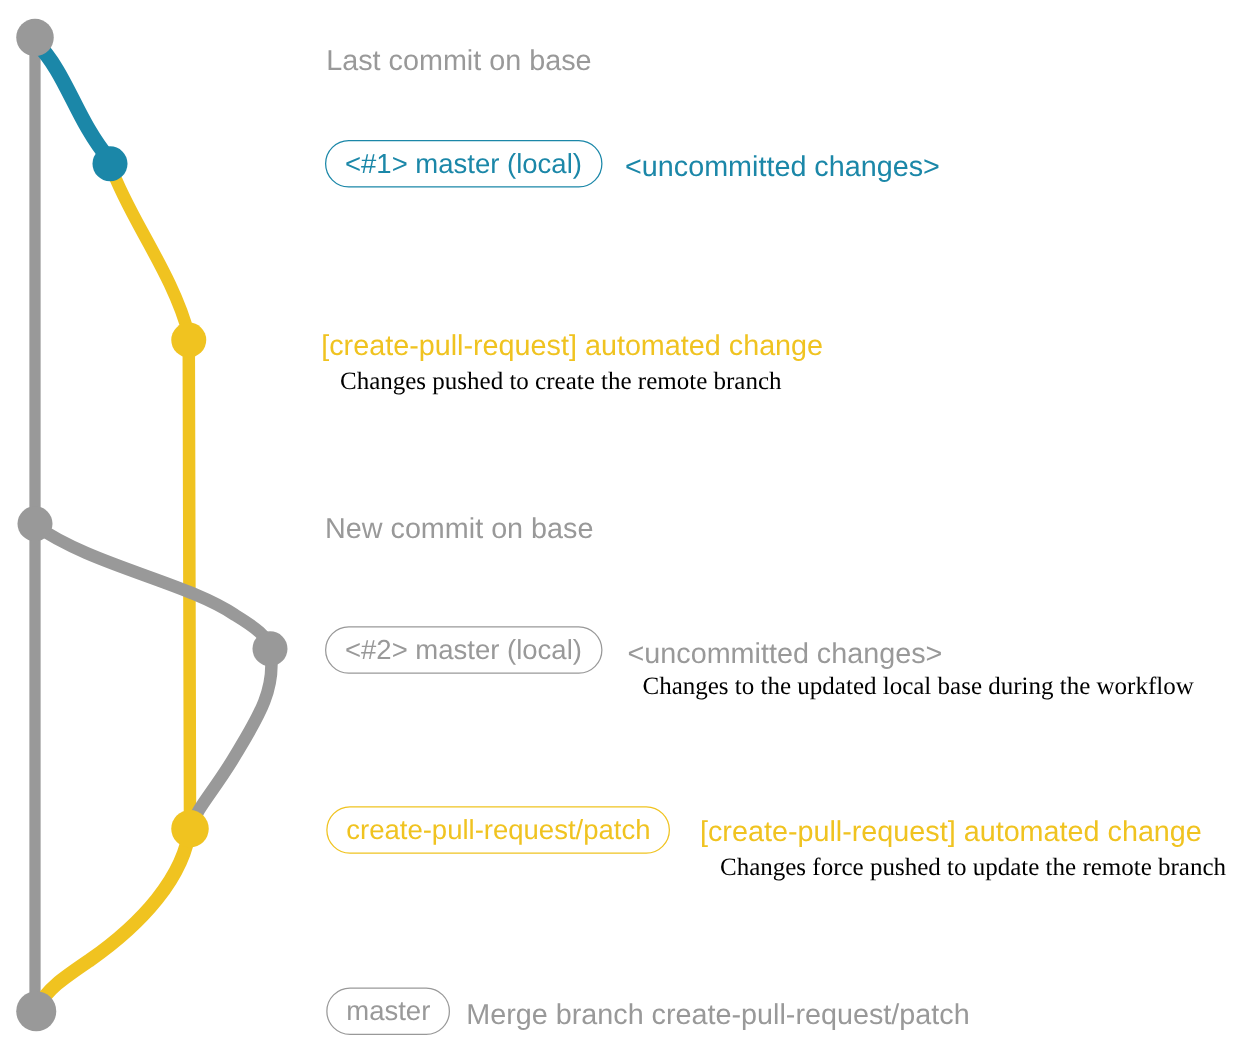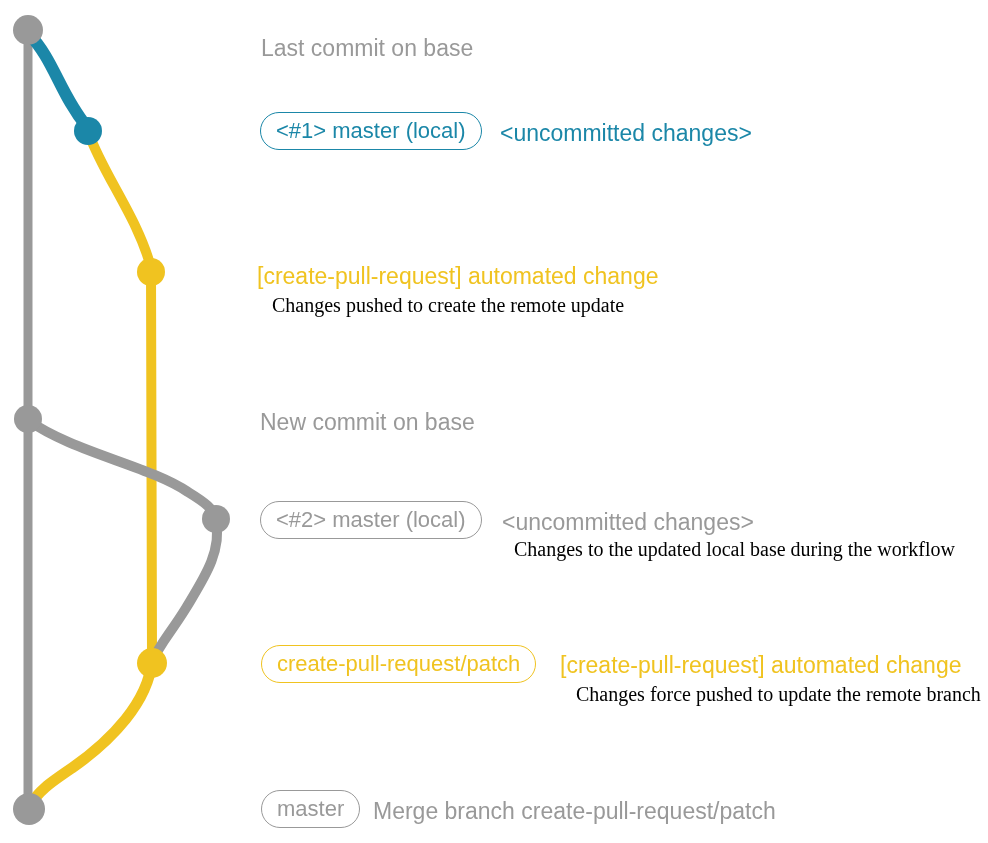--- a/index.html
+++ b/index.html
@@ -79,21 +79,21 @@
   </svg>
 
   <div class="abs heading c-gray" style="left:261px;top:19px;margin-top:16px;">Last commit on base</div>
 
   <div class="abs branch-pill pill-teal" style="left:260px;top:112px;">
     <span>&lt;#1&gt; master (local)</span>
   </div>
   <div class="abs heading c-teal" style="left:500px;top:120px;">&lt;uncommitted changes&gt;</div>
 
   <div class="abs heading c-yellow" style="left:257px;top:263px;">[create-pull-request] automated change</div>
-  <div class="abs desc" style="left:272px;top:294px;">Changes pushed to create the remote update</div>
+  <div class="abs desc" style="left:272px;top:294px;">Changes pushed to create the remote branch</div>
 
   <div class="abs heading c-gray" style="left:260px;top:409px;">New commit on base</div>
 
   <div class="abs branch-pill pill-gray" style="left:260px;top:501px;">
     <span>&lt;#2&gt; master (local)</span>
   </div>
   <div class="abs heading c-gray" style="left:502px;top:509px;">&lt;uncommitted changes&gt;</div>
   <div class="abs branch-pill pill-yellow" style="left:261px;top:645px;">
     <span>create-pull-request/patch</span>
   </div>

